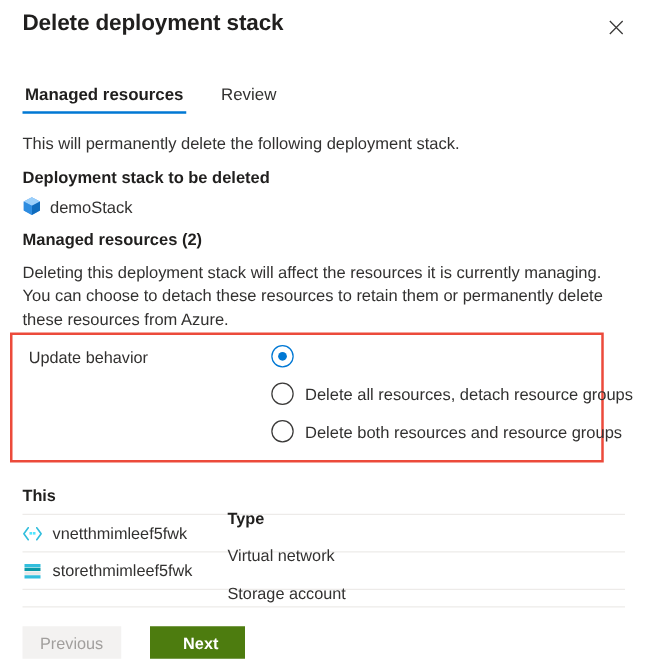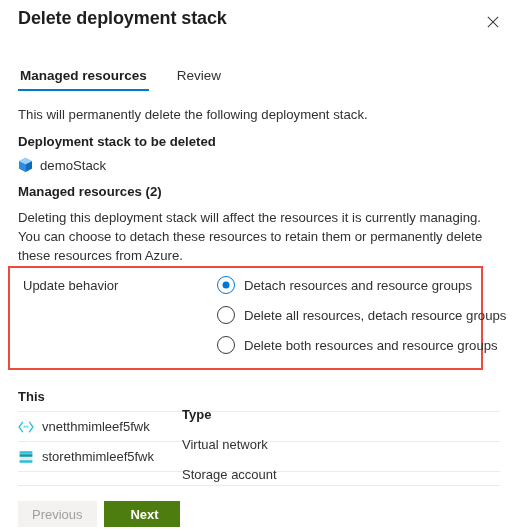--- a/index.html
+++ b/index.html
@@ -121,21 +121,21 @@
   }
   .t-row .cell-text { font-size: 13px; color: #323130; white-space: nowrap; }
 
   
   .footer-sep {
     position: absolute; left: 18px; top: 485px; width: 482px;
     height: 1px; background: #edebe9;
   }
   .footer {
     position: absolute; left: 18px; top: 501px;
-    display: flex; gap: 7px;
+    display: flex; gap: 23px;
   }
   .btn {
     height: 26px; min-width: 76px; padding: 0 14px;
     font-size: 13px; font-family: "Liberation Sans", sans-serif;
     display: flex; align-items: center; justify-content: center;
     border: 0; cursor: pointer;
   }
   .btn-prev { background: #f3f2f1; color: #a19f9d; }
   .btn-next { background: #4d7c0f; color: #ffffff; font-weight: 600; padding-left: 20px; }
 
@@ -184,21 +184,20 @@
   <div class="sub-head-2">Managed resources (2)</div>
 
   <div class="para">Deleting this deployment stack will affect the resources it is currently managing. You can choose to detach these resources to retain them or permanently delete these resources from Azure.</div>
 
   <div class="highlight-box">
     <div class="behavior-label">Update behavior</div>
     <div class="radio-list">
 
       <div class="radio-item selected">
         <span class="radio-mark"></span>
-        <span class="radio-label">Detach resources and resource groups</span>
       </div>
 
       <div class="radio-item">
         <span class="radio-mark"></span>
         <span class="radio-label">Delete all resources, detach resource groups</span>
       </div>
 
       <div class="radio-item">
         <span class="radio-mark"></span>
         <span class="radio-label">Delete both resources and resource groups</span>

